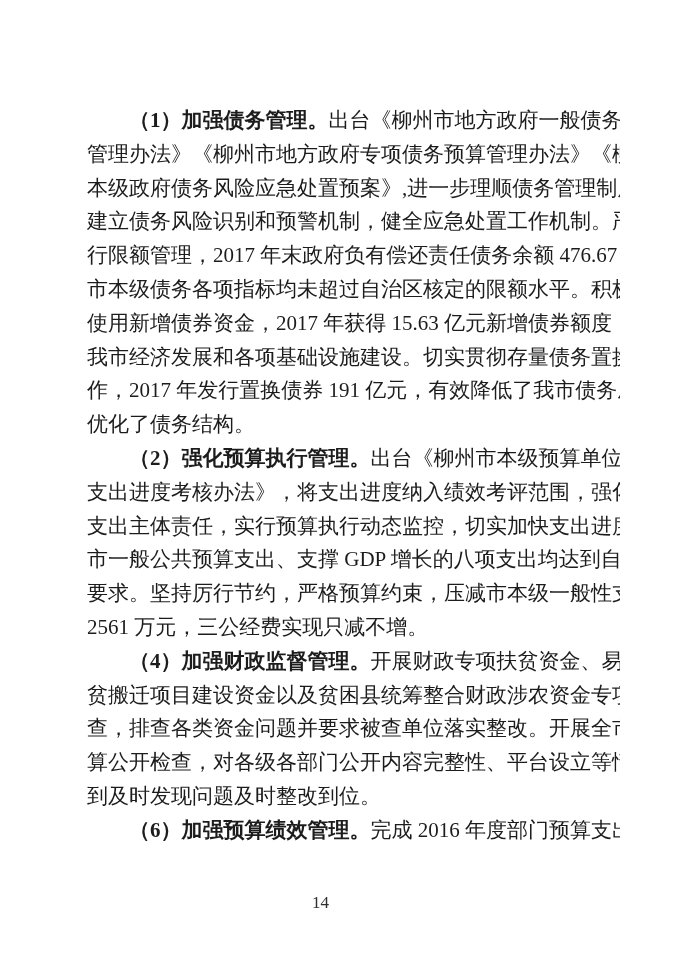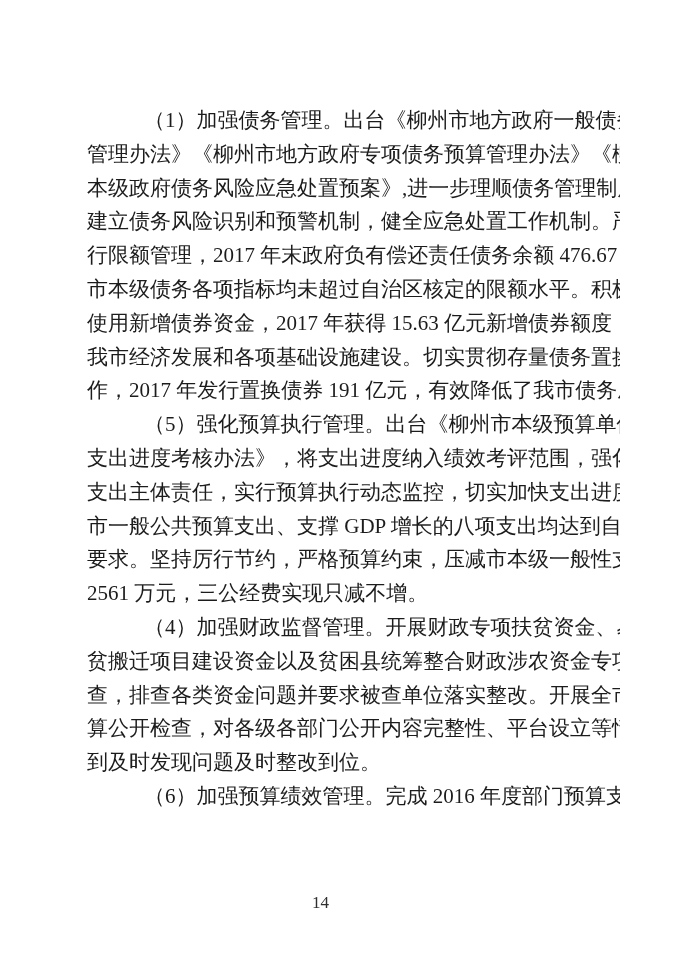--- a/index.html
+++ b/index.html
@@ -39,22 +39,21 @@
   
   .line::after { content: ""; display: inline-block; width: 0; }
   .line.first {
     padding-left: 42px; 
   }
   .line.last {
     text-align: left;
     text-align-last: left;
   }
   .lead {
-    font-weight: normal;
-    margin-left: 15px;
+    font-weight: bold;
   }
   .footer {
     position: absolute;
     left: 0;
     width: 641px;
     top: 893px;
     text-align: center;
     font-size: 17px;
     color: #2e2e2e;
     font-family: "Liberation Serif", "DejaVu Serif", serif;
@@ -69,24 +68,25 @@
     <section class="para">
       <div class="line first"><span class="lead">（1）加强债务管理。</span><span>出台《柳州市地方政府一般债务预算</span></div>
       <div class="line">管理办法》《柳州市地方政府专项债务预算管理办法》《柳州市</div>
       <div class="line">本级政府债务风险应急处置预案》,进一步理顺债务管理制度，</div>
       <div class="line">建立债务风险识别和预警机制，健全应急处置工作机制。严格执</div>
       <div class="line">行限额管理，2017 年末政府负有偿还责任债务余额 476.67 亿元，</div>
       <div class="line">市本级债务各项指标均未超过自治区核定的限额水平。积极合理</div>
       <div class="line">使用新增债券资金，2017 年获得 15.63 亿元新增债券额度，支持</div>
       <div class="line">我市经济发展和各项基础设施建设。切实贯彻存量债务置换工</div>
       <div class="line">作，2017 年发行置换债券 191 亿元，有效降低了我市债务成本，</div>
+      <div class="line last">优化了债务结构。</div>
     </section>
 
     <section class="para">
-      <div class="line first"><span class="lead">（5）强化预算执行管理。</span><span>出台《柳州市本级预算单位预算</span></div>
+      <div class="line first"><span class="lead">（2）强化预算执行管理。</span><span>出台《柳州市本级预算单位预算</span></div>
       <div class="line">支出进度考核办法》，将支出进度纳入绩效考评范围，强化部门</div>
       <div class="line">支出主体责任，实行预算执行动态监控，切实加快支出进度。全</div>
       <div class="line">市一般公共预算支出、支撑 GDP 增长的八项支出均达到自治区</div>
       <div class="line">要求。坚持厉行节约，严格预算约束，压减市本级一般性支出</div>
       <div class="line last">2561 万元，三公经费实现只减不增。</div>
     </section>
 
     <section class="para">
       <div class="line first"><span class="lead">（4）加强财政监督管理。</span><span>开展财政专项扶贫资金、易地扶</span></div>
       <div class="line">贫搬迁项目建设资金以及贫困县统筹整合财政涉农资金专项检</div>

